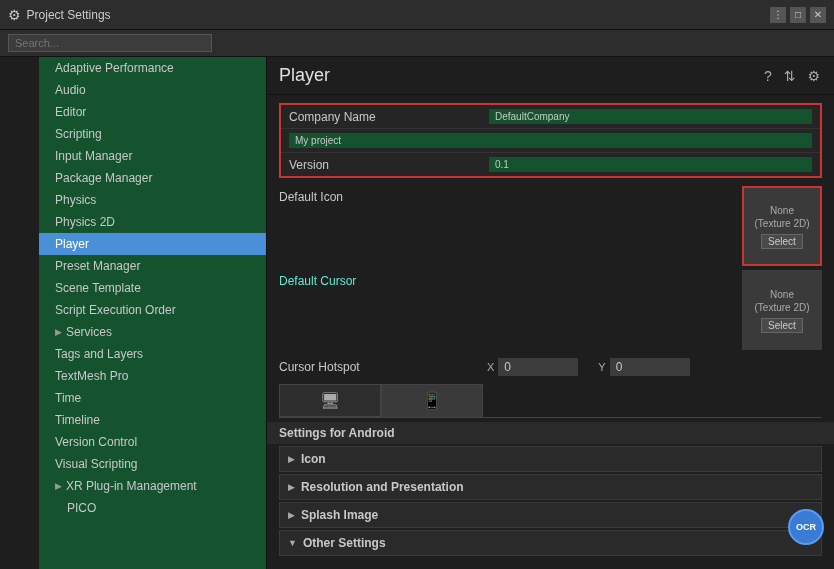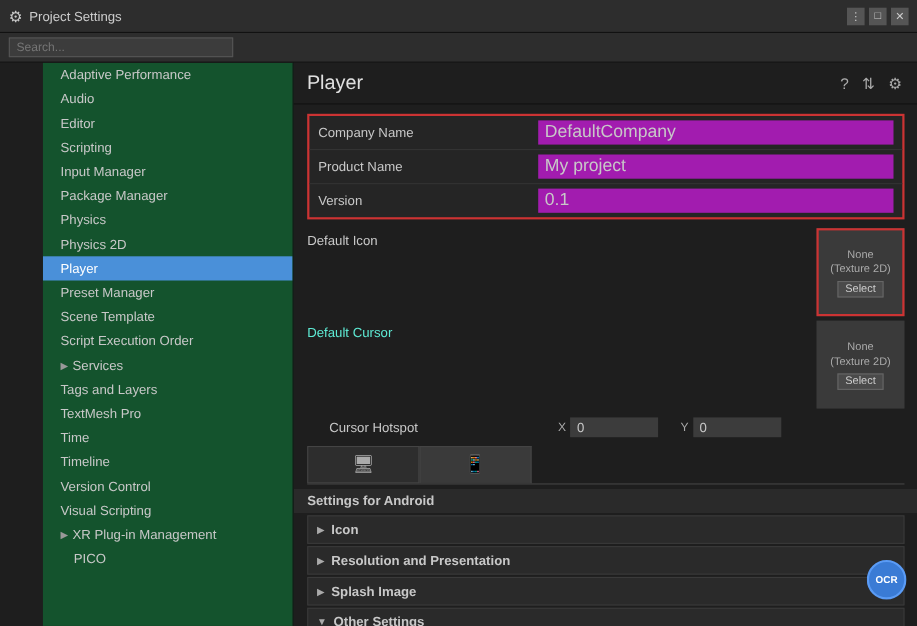--- a/index.html
+++ b/index.html
@@ -175,25 +175,25 @@
       border-bottom: none;
     }
     .field-label {
       width: 200px;
       color: #c8c8c8;
       font-size: 12px;
       flex-shrink: 0;
     }
     .field-value {
       flex: 1;
-      background: #a21caf;
+      background: #14532d;
       border: none;
       color: #c8c8c8;
       padding: 2px 6px;
-      font-size: 16px;
+      font-size: 10px;
       outline: none;
       width: 100%;
     }
 
     
     .icon-section {
       margin: 4px 12px;
       display: flex;
       align-items: flex-start;
     }
@@ -264,21 +264,20 @@
       text-align: center;
       line-height: 1.3;
     }
 
     
     .hotspot-row {
       display: flex;
       align-items: center;
       padding: 4px 12px;
       gap: 8px;
-      margin-left: 20px;
     }
     .hotspot-label {
       width: 200px;
       color: #c8c8c8;
       font-size: 12px;
       flex-shrink: 0;
     }
     .hotspot-field {
       display: flex;
       align-items: center;
@@ -485,21 +484,20 @@
     </div>
 
     <div class="content-scroll">
 
       <div class="fields-section" id="fields-container">
           <div class="field-row">
             <div class="field-label">Company Name</div>
             <input class="field-value" type="text" value="DefaultCompany" style="">
           </div>
           <div class="field-row">
-            <div class="field-label">Product Name</div>
             <input class="field-value" type="text" value="My project" style="">
           </div>
           <div class="field-row">
             <div class="field-label">Version</div>
             <input class="field-value" type="text" value="0.1" style="">
           </div>
         </div>
 
       <div class="icon-section">
         <div class="icon-label">Default Icon</div>

